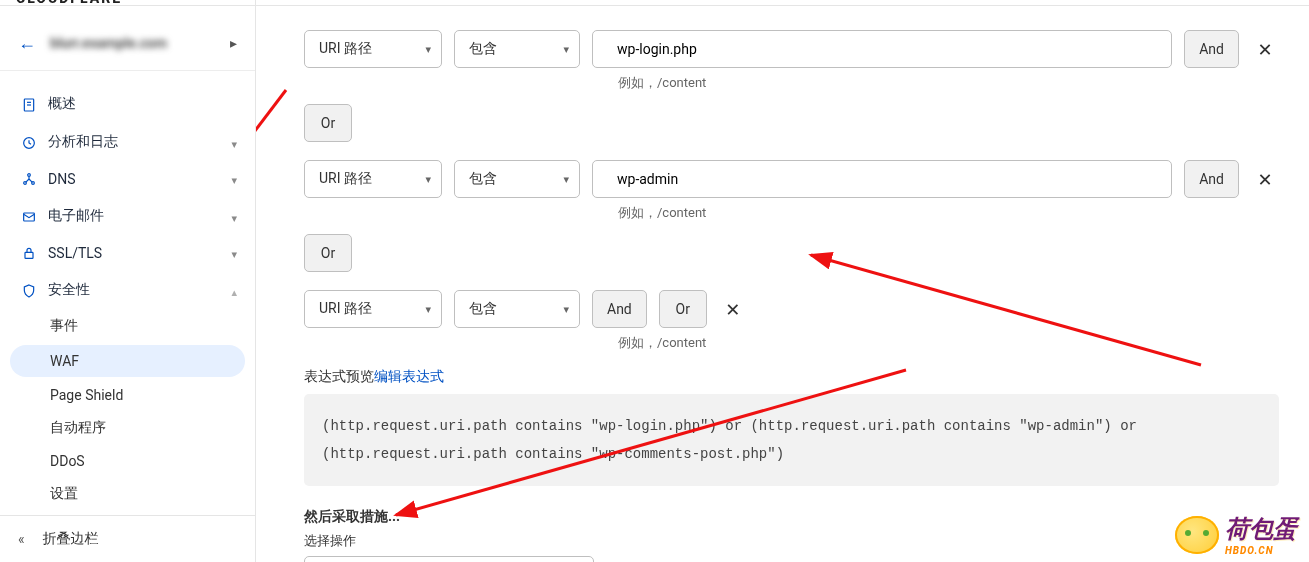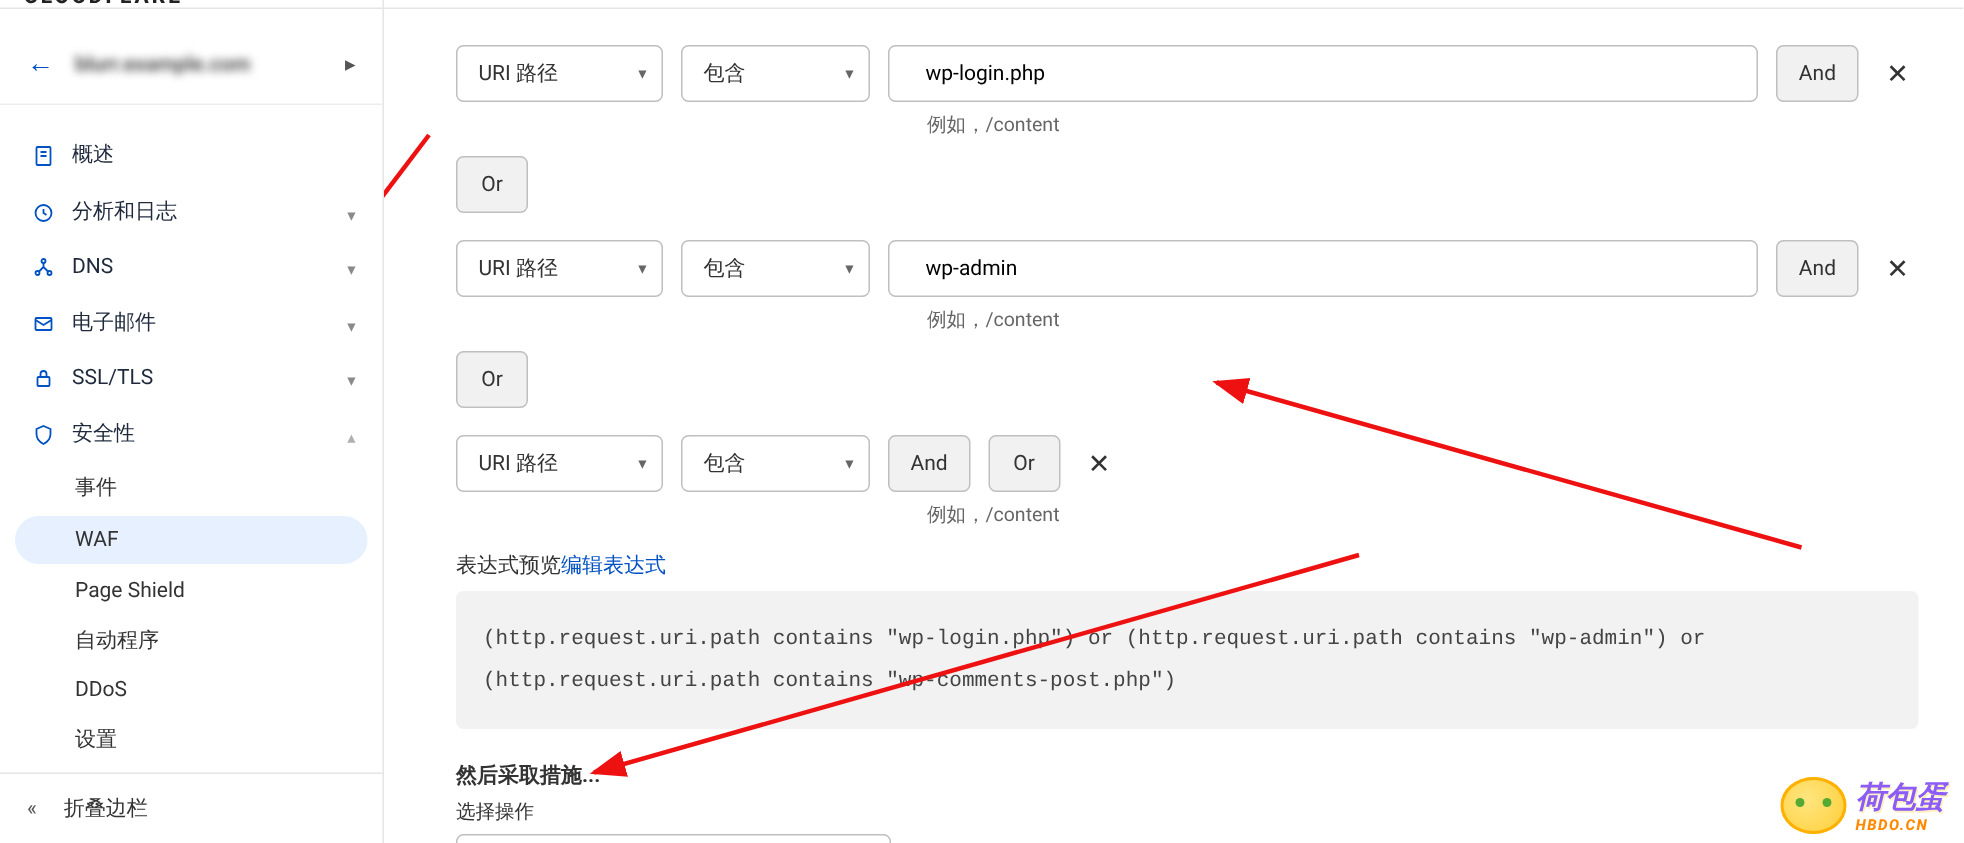--- a/index.html
+++ b/index.html
@@ -45,21 +45,21 @@
 .or-btn { width: 48px; }
 .sec-title { font-weight: 700; margin: 22px 0 6px 0; }
 .sec-head { display: flex; align-items: flex-end; margin: 16px 0 8px 0; }
 .link { color: #0051c3; cursor: pointer; }
 .preview-box { background: #f2f2f2; border-radius: 5px; padding: 18px 18px; font-family: "Courier New", Consolas, monospace; font-size: 14px; color: #444; line-height: 2; white-space: pre-wrap; }
 .small-label { font-size: 13px; color: #333; margin-bottom: 6px; }
 
 
 .red-arrow { position: absolute; pointer-events: none; }
 .watermark { position: absolute; right: 12px; bottom: 6px; pointer-events: none; font-weight: 800; font-style: italic; display: flex; align-items: center; gap: 6px; }
-.wm-text-main { font-size: 20px; color: #8b5cf6; text-shadow: 1px 1px 0 #fff0c0; }
+.wm-text-main { font-size: 24px; color: #701a75; text-shadow: 1px 1px 0 #fff0c0; }
 .wm-sub { font-size: 10px; color: #ff8a00; letter-spacing: 1px; }
 .wm-face { width: 44px; height: 38px; border-radius: 50%; background: radial-gradient(circle at 40% 40%, #ffe680, #ffcc33); position: relative; box-shadow: 0 0 0 2px #ffb000 inset; }
 .wm-face::before, .wm-face::after { content: ""; position: absolute; width: 6px; height: 6px; background: #5a3; border-radius: 50%; top: 14px; }
 .wm-face::before { left: 10px; }
 .wm-face::after { right: 10px; }
 </style>
 </head>
 <body>
 
 <div class="topbar"></div>

